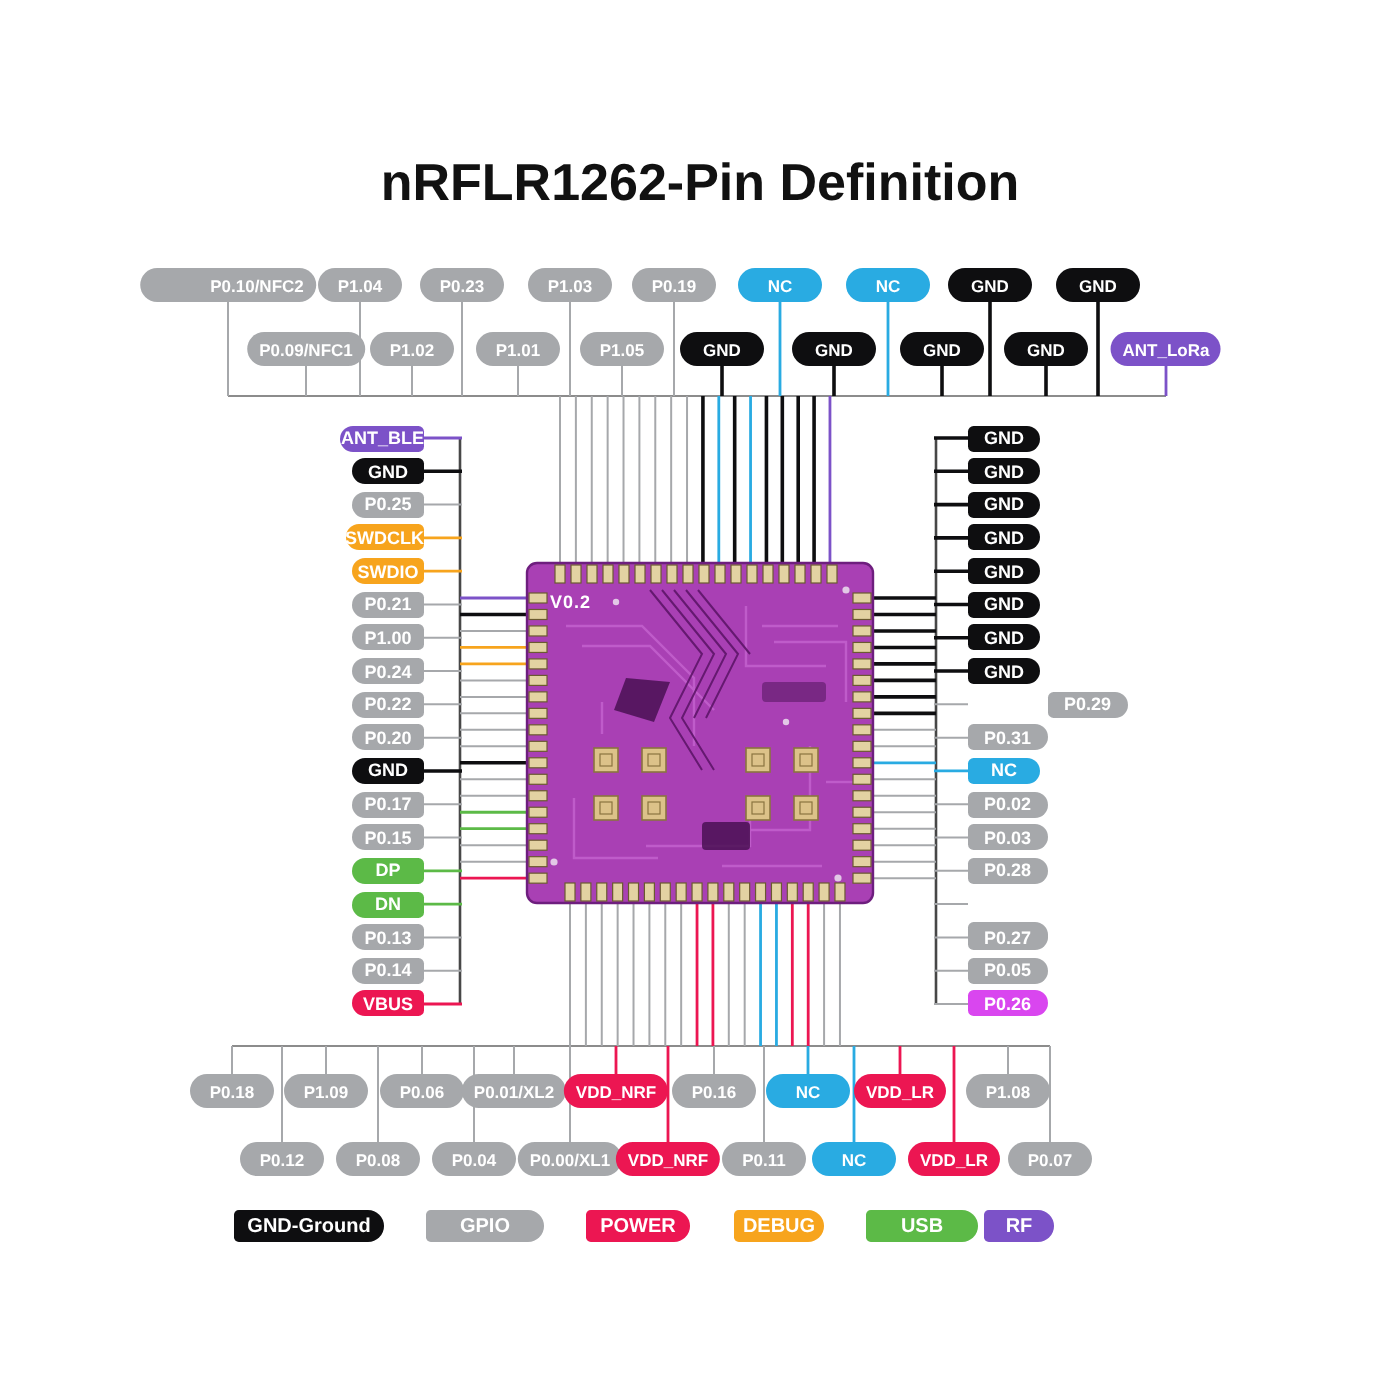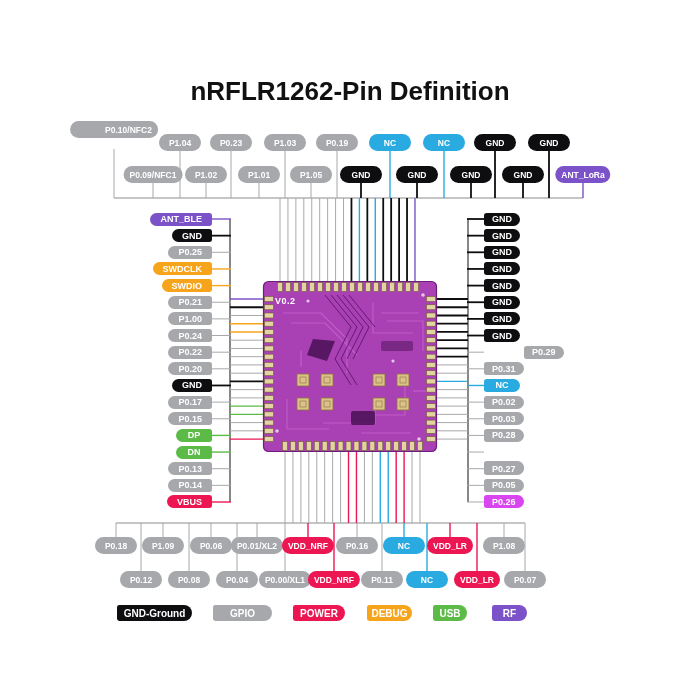--- a/index.html
+++ b/index.html
@@ -14,21 +14,21 @@
   #wires{position:absolute;left:0;top:0;}
   .pill{
     position:absolute;color:#fff;font-weight:bold;white-space:nowrap;
     display:flex;align-items:center;justify-content:center;box-sizing:border-box;
   }
   .pill.tb{
     height:17px;border-radius:9px;font-size:8.5px;padding:0 6px;min-width:42px;
     transform:translateX(-50%);
   }
   .pill.side-l{
-    height:13px;border-radius:7px 3px 3px 7px;font-size:9px;padding:0 10px;min-width:36px;
+    height:13px;border-radius:7px 3px 3px 7px;font-size:9px;padding:0 0;min-width:36px;
   }
   .pill.side-r{
     height:13px;border-radius:3px 7px 7px 3px;font-size:9px;padding:0 8px;min-width:36px;
   }
   .legend-chip{
     position:absolute;height:16px;border-radius:3px 10px 10px 3px;color:#fff;
     font-size:10px;font-weight:bold;display:flex;align-items:center;justify-content:center;
     box-sizing:border-box;padding:0 4px;
   }
 </style>
@@ -323,21 +323,21 @@
           <rect x="150.5" y="1.5" width="5" height="9" fill="#E3D2A2" stroke="#6B5A30" stroke-width="0.6"></rect>
           <rect x="154.48000000000002" y="160.5" width="5" height="9" fill="#E3D2A2" stroke="#6B5A30" stroke-width="0.6"></rect>
           <rect x="1.5" y="155.58" width="9" height="5" fill="#E3D2A2" stroke="#6B5A30" stroke-width="0.6"></rect>
           <rect x="163.5" y="155.58" width="9" height="5" fill="#E3D2A2" stroke="#6B5A30" stroke-width="0.6"></rect>
         </g>
       <text x="12" y="23" fill="#ffffff" font-size="9" font-weight="bold" letter-spacing="0.5">V0.2</text>
     </g>
   </svg>
 
   <div id="pills">
-      <div class="pill tb" style="background: rgb(166, 168, 171); left: 114px; top: 121px; padding-left: 35px;">P0.10/NFC2</div>
+      <div class="pill tb" style="background: rgb(166, 168, 171); left: 114px; top: 134px; padding-left: 35px;">P0.10/NFC2</div>
       <div class="pill tb" style="background: rgb(166, 168, 171); left: 180px; top: 134px;">P1.04</div>
       <div class="pill tb" style="background: rgb(166, 168, 171); left: 231px; top: 134px;">P0.23</div>
       <div class="pill tb" style="background: rgb(166, 168, 171); left: 285px; top: 134px;">P1.03</div>
       <div class="pill tb" style="background: rgb(166, 168, 171); left: 337px; top: 134px;">P0.19</div>
       <div class="pill tb" style="background: rgb(41, 171, 226); left: 390px; top: 134px;">NC</div>
       <div class="pill tb" style="background: rgb(41, 171, 226); left: 444px; top: 134px;">NC</div>
       <div class="pill tb" style="background: rgb(14, 14, 16); left: 495px; top: 134px;">GND</div>
       <div class="pill tb" style="background: rgb(14, 14, 16); left: 549px; top: 134px;">GND</div>
       <div class="pill tb" style="background: rgb(166, 168, 171); left: 153px; top: 166px;">P0.09/NFC1</div>
       <div class="pill tb" style="background: rgb(166, 168, 171); left: 206px; top: 166px;">P1.02</div>
@@ -401,16 +401,16 @@
       <div class="pill side-r" style="background: rgb(166, 168, 171); left: 484px; top: 445.558px; margin-top: 15px;">P0.30</div>
       <div class="pill side-r" style="background: rgb(166, 168, 171); left: 484px; top: 462.205px;">P0.27</div>
       <div class="pill side-r" style="background: rgb(166, 168, 171); left: 484px; top: 478.852px;">P0.05</div>
       <div class="pill side-r" style="background: #d946ef; left: 484px; top: 495.499px;">P0.26</div>
     </div>
   <div id="legend">
       <div class="legend-chip" style="background: rgb(14, 14, 16); left: 117px; top: 605px; width: 75px;">GND-Ground</div>
       <div class="legend-chip" style="background: rgb(166, 168, 171); left: 213px; top: 605px; width: 59px;">GPIO</div>
       <div class="legend-chip" style="background: rgb(236, 22, 82); left: 293px; top: 605px; width: 52px;">POWER</div>
       <div class="legend-chip" style="background: rgb(247, 164, 29); left: 367px; top: 605px; width: 45px;">DEBUG</div>
-      <div class="legend-chip" style="background: rgb(92, 186, 71); left: 433px; top: 605px; width: 34px;">USB</div>
+      <div class="legend-chip" style="background: rgb(92, 186, 71); left: 433px; top: 605px; width: 56px;">USB</div>
       <div class="legend-chip" style="background: rgb(124, 82, 200); left: 492px; top: 605px; width: 35px;">RF</div>
     </div>
 </div>
 
 </body></html>

